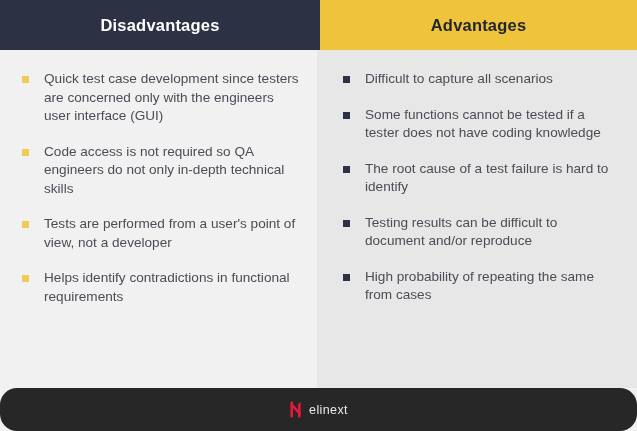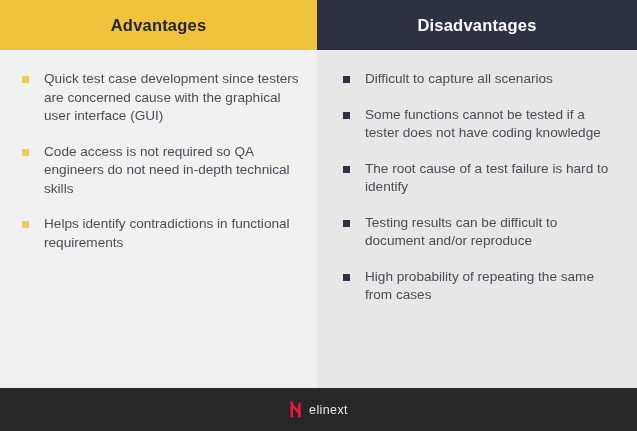--- a/index.html
+++ b/index.html
@@ -112,20 +112,21 @@
 
   
   .footer {
     width: 100%;
     height: 43px;
     flex: 0 0 43px;
     background: #272727;
     display: flex;
     align-items: center;
     justify-content: center;
+    border-radius: 17px;
   }
   .logo {
     display: flex;
     align-items: center;
     gap: 7px;
   }
   .logo-mark {
     display: block;
     width: 13px;
     height: 17px;
@@ -136,39 +137,43 @@
     letter-spacing: 0.4px;
     font-weight: normal;
   }
 </style>
 </head>
 <body>
 
 <div class="infographic">
 
   <div class="header-row">
+    <div class="header-cell disadvantages">
+      <span class="header-title">Disadvantages</span>
+    </div>
     <div class="header-cell advantages">
       <span class="header-title">Advantages</span>
     </div>
-    <div class="header-cell disadvantages">
-      <span class="header-title">Disadvantages</span>
-    </div>
   </div>
 
   <div class="body-row">
 
     <div class="column advantages">
       <ul class="bullet-list">
         <li class="bullet-item">
           <span class="bullet-marker"></span>
-          <span class="bullet-text">Quick test case development since testers are concerned cause with the graphical user interface (GUI)</span>
-        </li>
-        <li class="bullet-item">
-          <span class="bullet-marker"></span>
-          <span class="bullet-text">Code access is not required so QA engineers do not need in-depth technical skills</span>
+          <span class="bullet-text">Quick test case development since testers are concerned only with the engineers user interface (GUI)</span>
+        </li>
+        <li class="bullet-item">
+          <span class="bullet-marker"></span>
+          <span class="bullet-text">Code access is not required so QA engineers do not only in-depth technical skills</span>
+        </li>
+        <li class="bullet-item">
+          <span class="bullet-marker"></span>
+          <span class="bullet-text">Tests are performed from a user's point of view, not a developer</span>
         </li>
         <li class="bullet-item">
           <span class="bullet-marker"></span>
           <span class="bullet-text">Helps identify contradictions in functional requirements</span>
         </li>
       </ul>
     </div>
 
     <div class="column disadvantages">
       <ul class="bullet-list">

